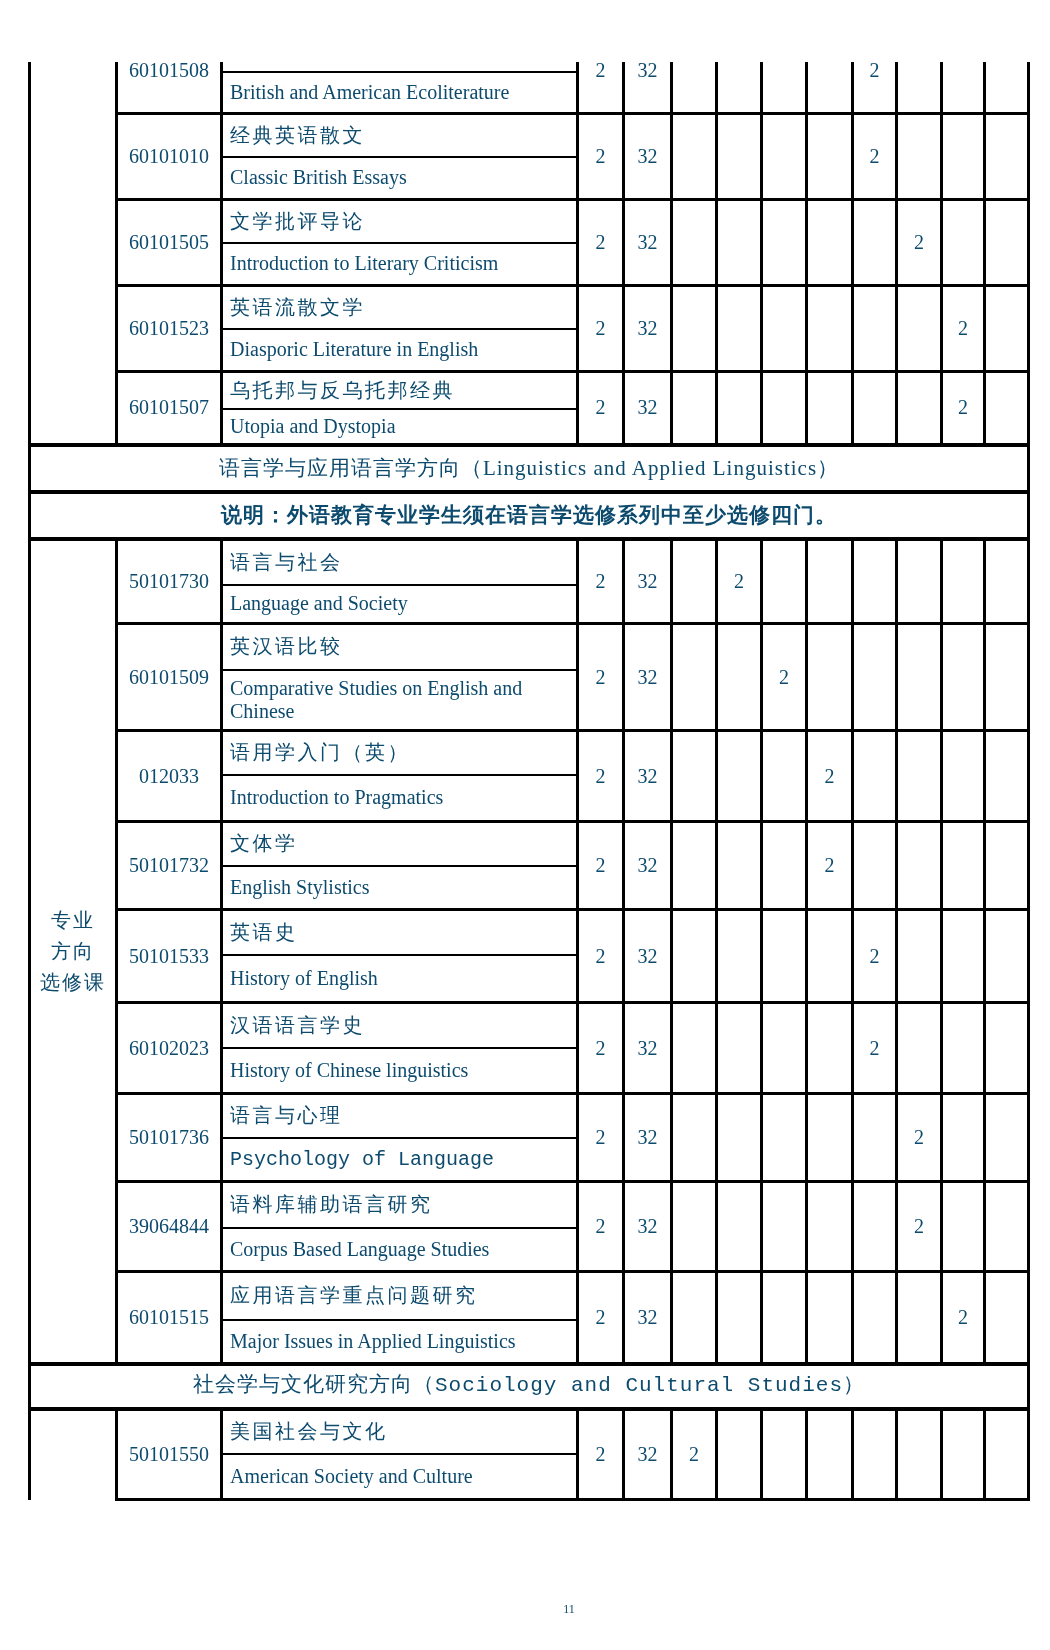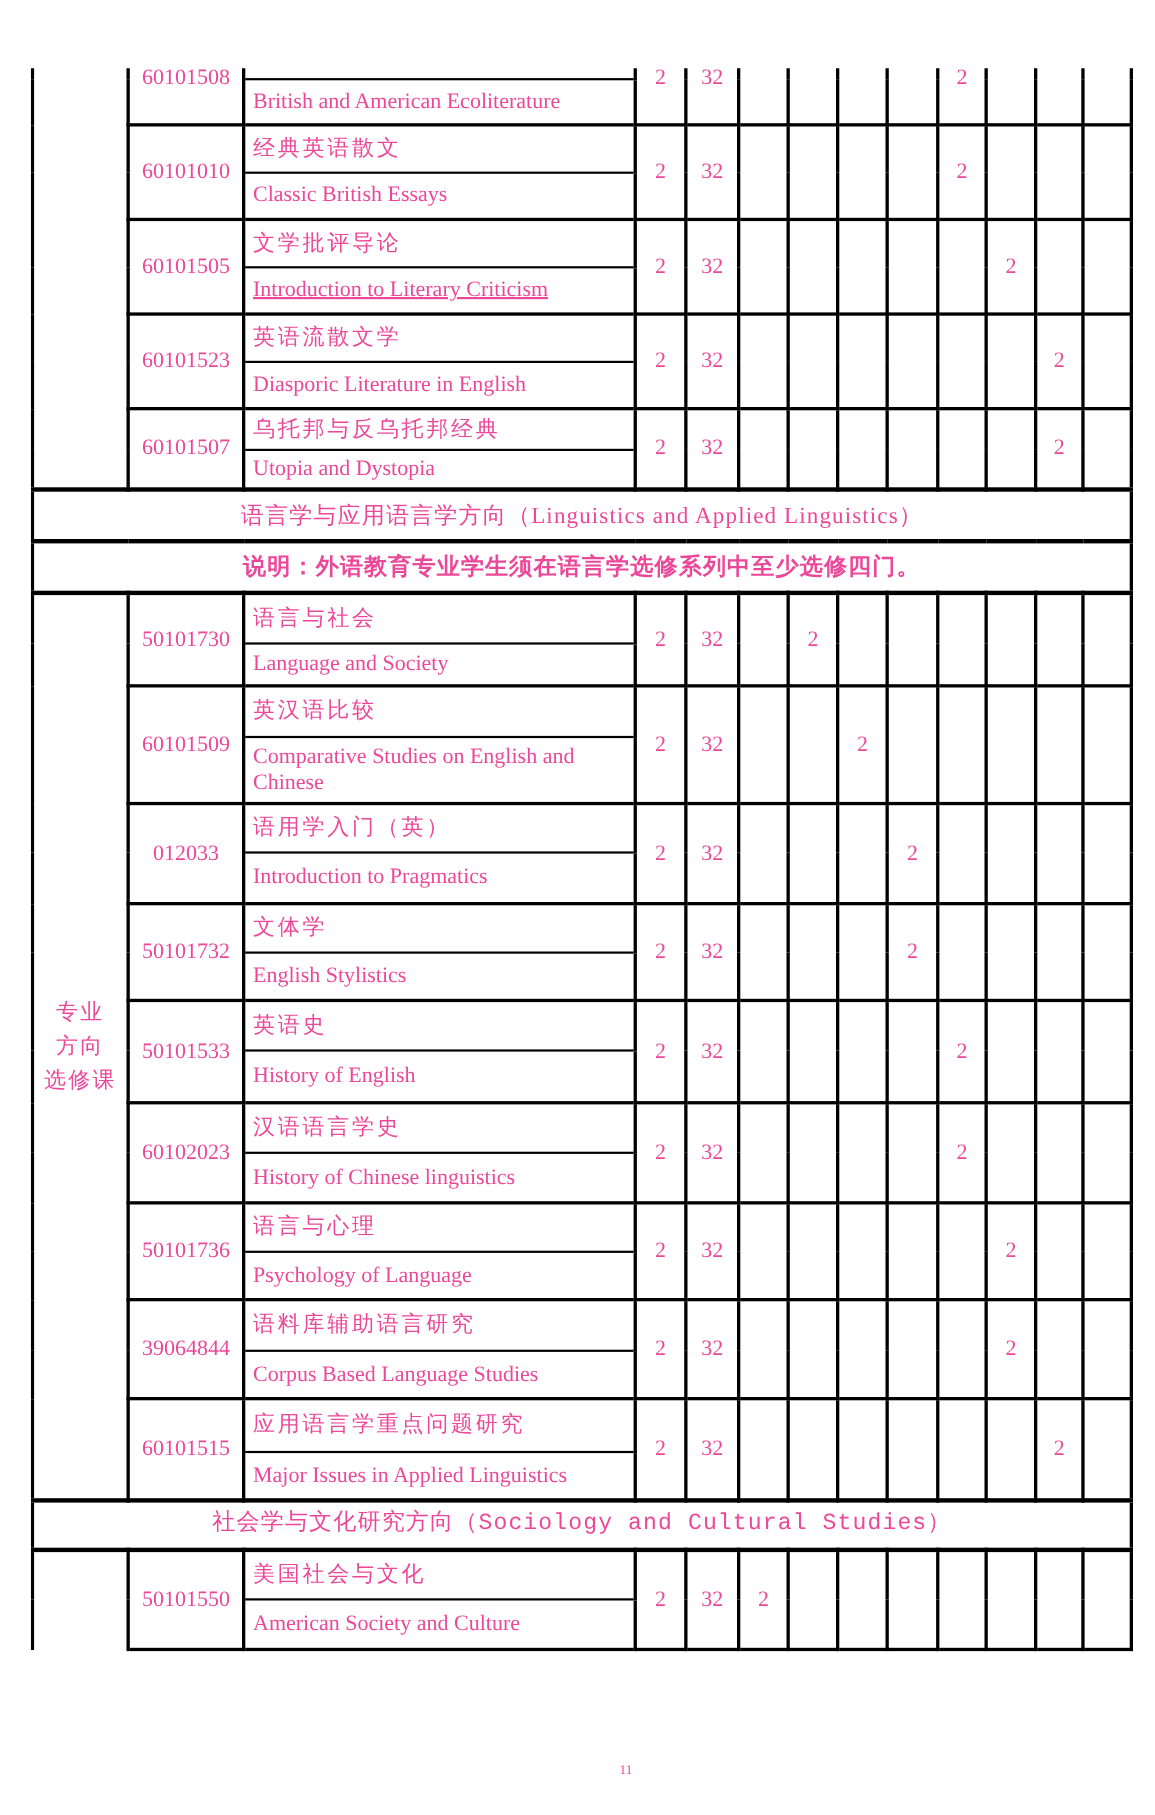--- a/index.html
+++ b/index.html
@@ -2,21 +2,21 @@
 <html><head>
 <meta charset="utf-8">
 <style>
   html, body { margin: 0; padding: 0; background: #e8e8e8; }
   .page {
     position: relative;
     width: 1050px;
     height: 1650px;
     margin: 0 auto;
     background: #ffffff;
-    color: #ec4899;
+    color: #0c4a6e;
     font-family: "Liberation Serif", "DejaVu Serif", serif;
     overflow: hidden;
   }
   .table-clip {
     position: absolute;
     left: 28px;
     top: 62px;
     width: 1004px;
     height: 1444px;
     overflow: hidden;
@@ -133,21 +133,21 @@
             <td class="num" rowspan="2">32</td>
             <td class="num" rowspan="2"></td>
             <td class="num" rowspan="2"></td>
             <td class="num" rowspan="2"></td>
             <td class="num" rowspan="2"></td>
             <td class="num" rowspan="2"></td>
             <td class="num" rowspan="2">2</td>
             <td class="num" rowspan="2"></td>
             <td class="num" rowspan="2"></td>
           </tr>
-          <tr style="height: 43px; text-decoration: underline;">
+          <tr style="height: 43px;">
             <td class="en">Introduction to Literary Criticism</td>
           </tr>
           <tr style="height: 43px;">
             <td class="code" rowspan="2">60101523</td>
             <td class="zh">英语流散文学</td>
             <td class="num" rowspan="2">2</td>
             <td class="num" rowspan="2">32</td>
             <td class="num" rowspan="2"></td>
             <td class="num" rowspan="2"></td>
             <td class="num" rowspan="2"></td>
@@ -295,21 +295,21 @@
             <td class="num" rowspan="2">32</td>
             <td class="num" rowspan="2"></td>
             <td class="num" rowspan="2"></td>
             <td class="num" rowspan="2"></td>
             <td class="num" rowspan="2"></td>
             <td class="num" rowspan="2"></td>
             <td class="num" rowspan="2">2</td>
             <td class="num" rowspan="2"></td>
             <td class="num" rowspan="2"></td>
           </tr>
-          <tr style="height: 44px;">
+          <tr style="height: 44px; font-family: Liberation Mono, monospace;">
             <td class="en">Psychology of Language</td>
           </tr>
           <tr style="height: 46px;">
             <td class="code" rowspan="2">39064844</td>
             <td class="zh">语料库辅助语言研究</td>
             <td class="num" rowspan="2">2</td>
             <td class="num" rowspan="2">32</td>
             <td class="num" rowspan="2"></td>
             <td class="num" rowspan="2"></td>
             <td class="num" rowspan="2"></td>

